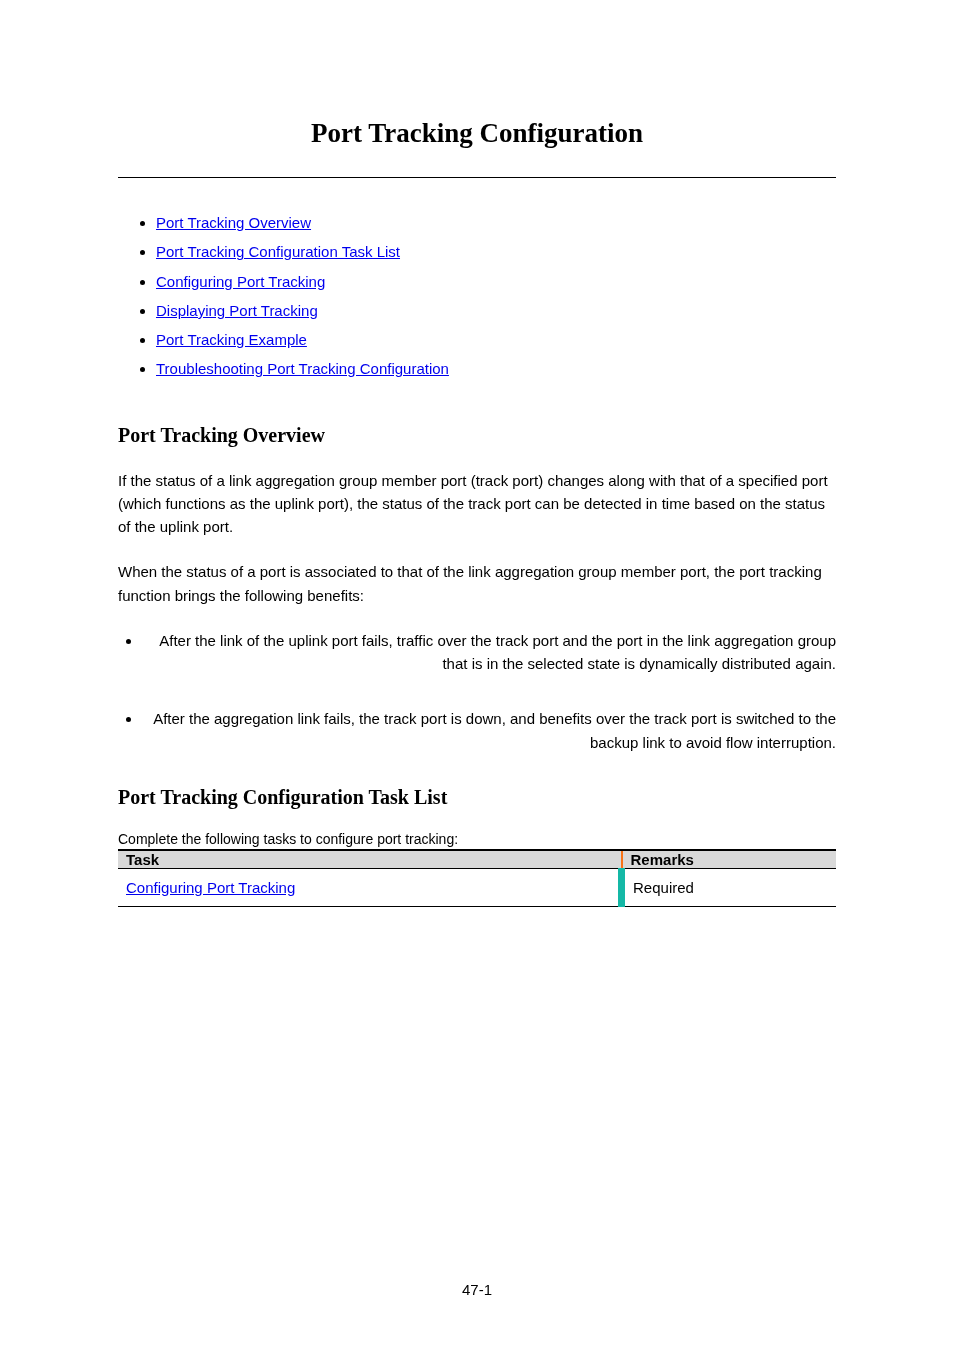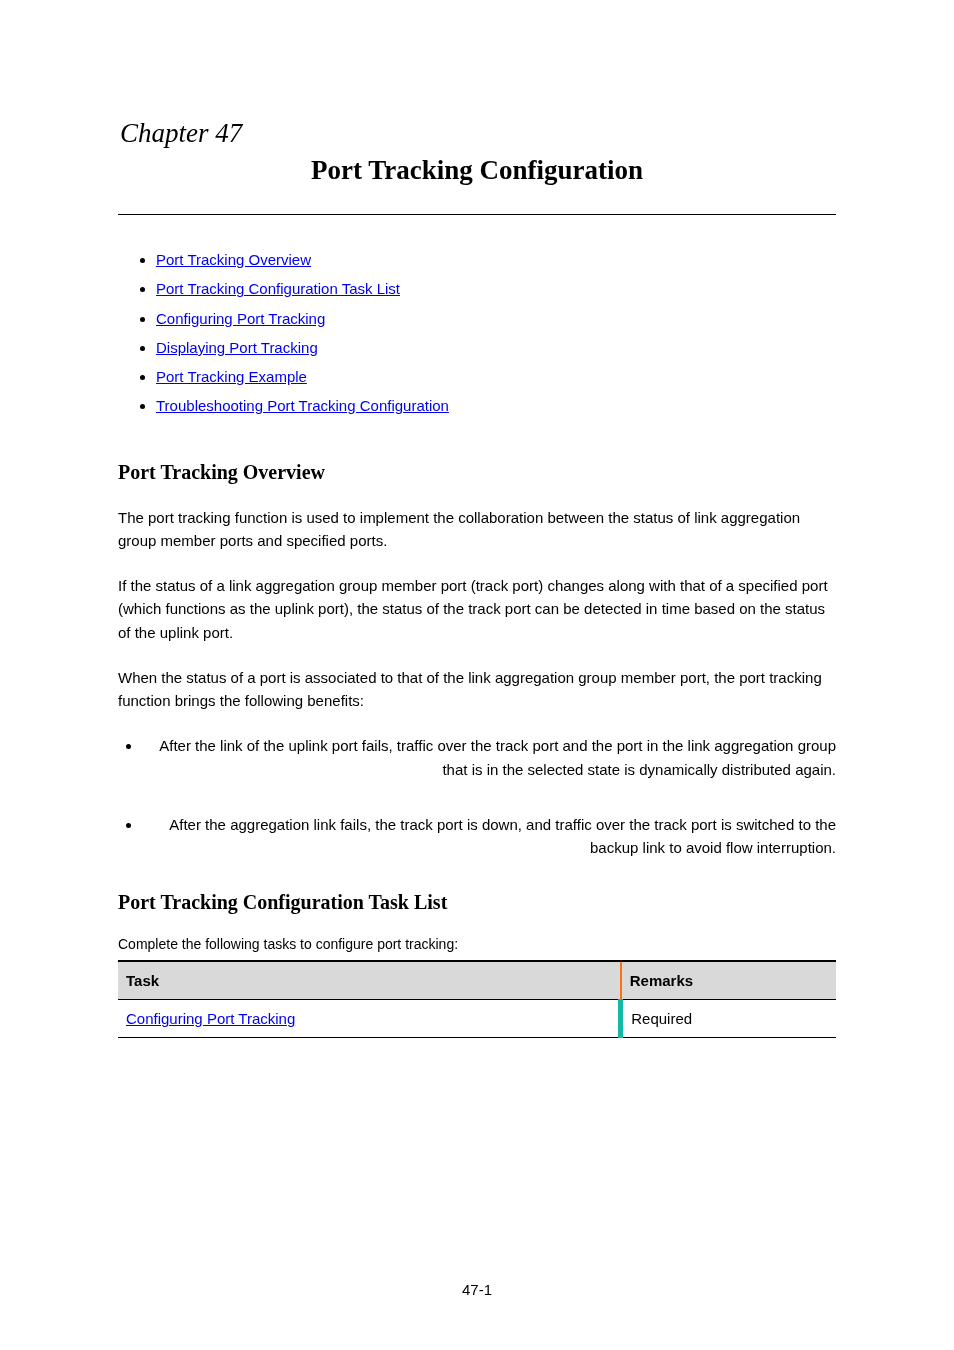--- a/index.html
+++ b/index.html
@@ -12,55 +12,53 @@
   .toc li { font-size: 15px; line-height: 1.95; color: #000; }
   .toc li::marker { color: #000; }
   .link { color: #0000EE; text-decoration: underline; }
   h2.sec { font-size: 20px; font-family: "Times New Roman", Times, serif; font-weight: bold; margin-top: 14px; margin-bottom: 22px; }
   h3.subsec { font-size: 18px; font-family: "Times New Roman", Times, serif; font-weight: bold; margin-bottom: 18px; }
   h4.subsubsec { font-size: 16px; font-family: "Times New Roman", Times, serif; font-weight: bold; margin-bottom: 14px; }
   p.body { font-size: 15px; line-height: 1.55; margin-bottom: 22px; }
   ul.body-list { margin-left: 24px; margin-bottom: 30px; }
   ul.body-list li { font-size: 15px; line-height: 1.55; margin-bottom: 32px; text-align: right; }
   .table-wrap { margin-top: 6px; }
-  .tbl-caption { font-size: 14px; margin-bottom: 8px; }
+  .tbl-caption { font-size: 14px; margin-bottom: 2px; }
   table.tbl { width: 100%; border-collapse: collapse; }
-  table.tbl thead th { background: #d9d9d9; font-weight: bold; font-size: 15px; text-align: left; padding: 10px 8px; border-top: 2px solid #000; border-bottom: 1px solid #000; }
+  table.tbl thead th { background: #d9d9d9; font-weight: bold; font-size: 15px; text-align: left; padding: 0 8px; border-top: 2px solid #000; border-bottom: 1px solid #000; }
   table.tbl thead th + th { border-left: 2px solid #f97316; }
   table.tbl tbody td { font-size: 15px; padding: 10px 8px; vertical-align: top; border-bottom: 1px solid #000; }
-  table.tbl tbody td + td { border-left: 5px solid #14b8a6; }
+  table.tbl tbody td + td { border-left: 7px solid #14b8a6; }
   .page-number { position: absolute; bottom: 52px; left: 0; width: 100%; text-align: center; font-size: 15px; }
 </style>
 </head>
 <body>
 
 <div class="page">
 
-  <div class="chapter-label">Chapter 47</div>
   <div class="chapter-title">Port Tracking Configuration</div>
   <hr class="sep">
 
   <ul class="toc">
     <li><a href="#" class="link">Port Tracking Overview</a></li>
     <li><a href="#" class="link">Port Tracking Configuration Task List</a></li>
     <li><a href="#" class="link">Configuring Port Tracking</a></li>
     <li><a href="#" class="link">Displaying Port Tracking</a></li>
     <li><a href="#" class="link">Port Tracking Example</a></li>
     <li><a href="#" class="link">Troubleshooting Port Tracking Configuration</a></li>
   </ul>
 
   <h2 class="sec">Port Tracking Overview</h2>
 
-  <p class="body">The port tracking function is used to implement the collaboration between the status of link aggregation group member ports and specified ports.</p>
   <p class="body">If the status of a link aggregation group member port (track port) changes along with that of a specified port (which functions as the uplink port), the status of the track port can be detected in time based on the status of the uplink port.</p>
   <p class="body">When the status of a port is associated to that of the link aggregation group member port, the port tracking function brings the following benefits:</p>
 
   <ul class="body-list">
     <li>After the link of the uplink port fails, traffic over the track port and the port in the link aggregation group that is in the selected state is dynamically distributed again.</li>
-    <li>After the aggregation link fails, the track port is down, and traffic over the track port is switched to the backup link to avoid flow interruption.</li>
+    <li>After the aggregation link fails, the track port is down, and benefits over the track port is switched to the backup link to avoid flow interruption.</li>
   </ul>
 
   <h2 class="sec">Port Tracking Configuration Task List</h2>
 
   <div class="table-wrap">
     <div class="tbl-caption">Complete the following tasks to configure port tracking:</div>
     <table class="tbl">
       <thead>
         <tr>
           <th>Task</th>

